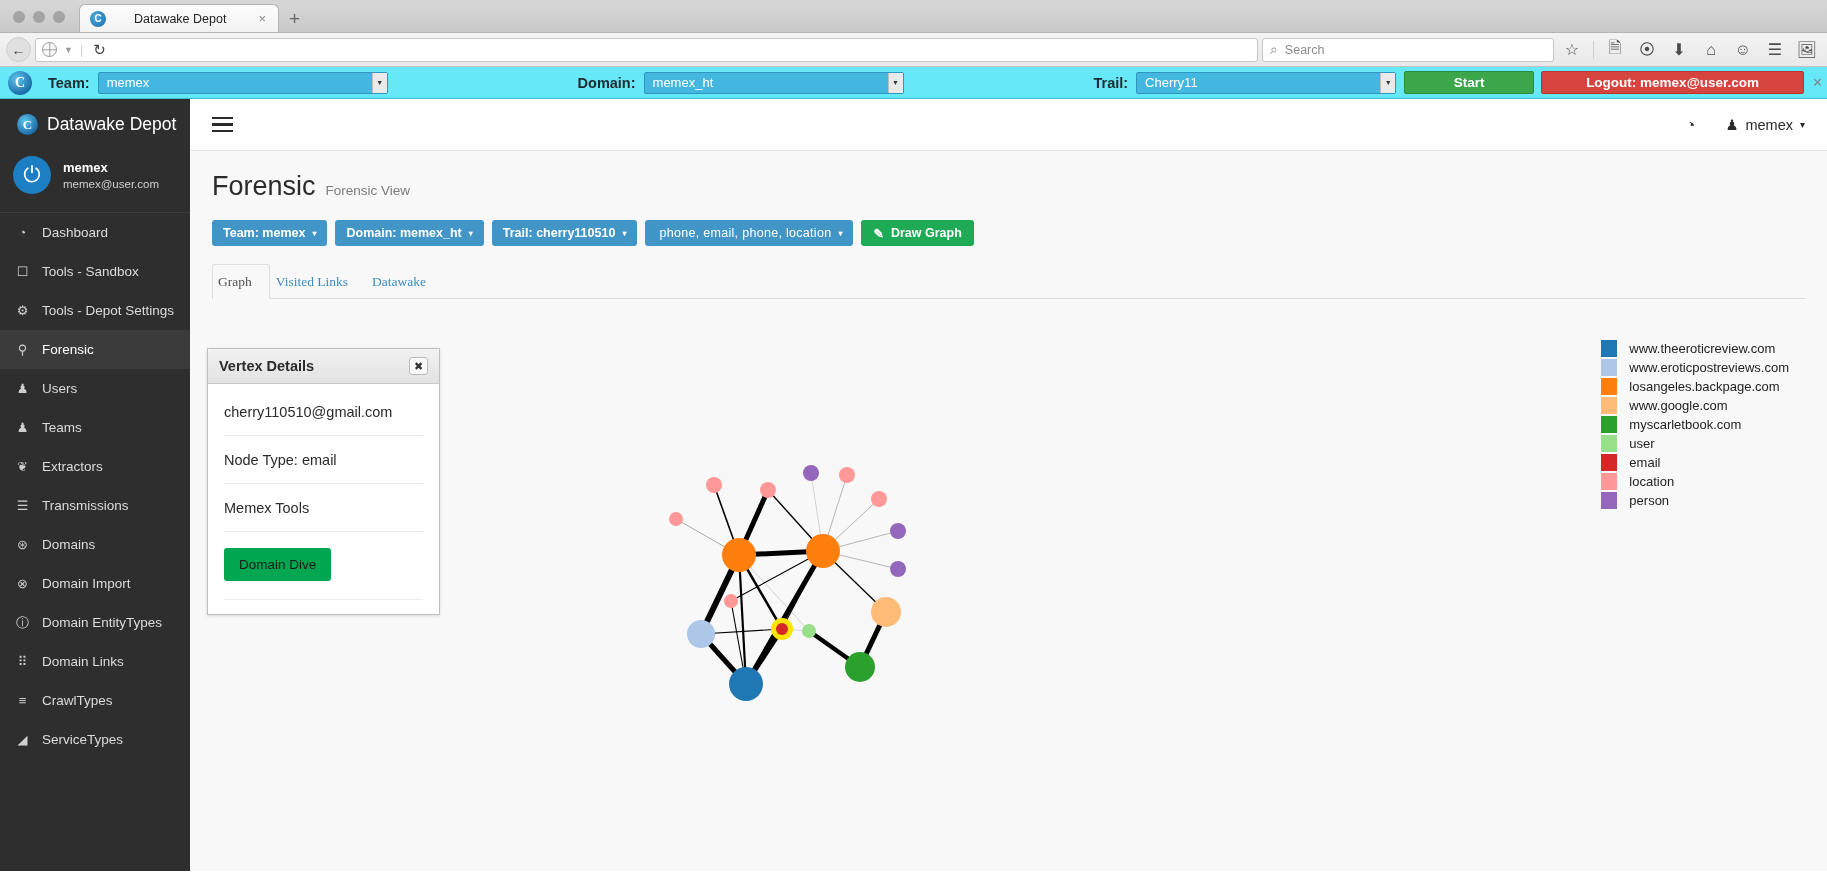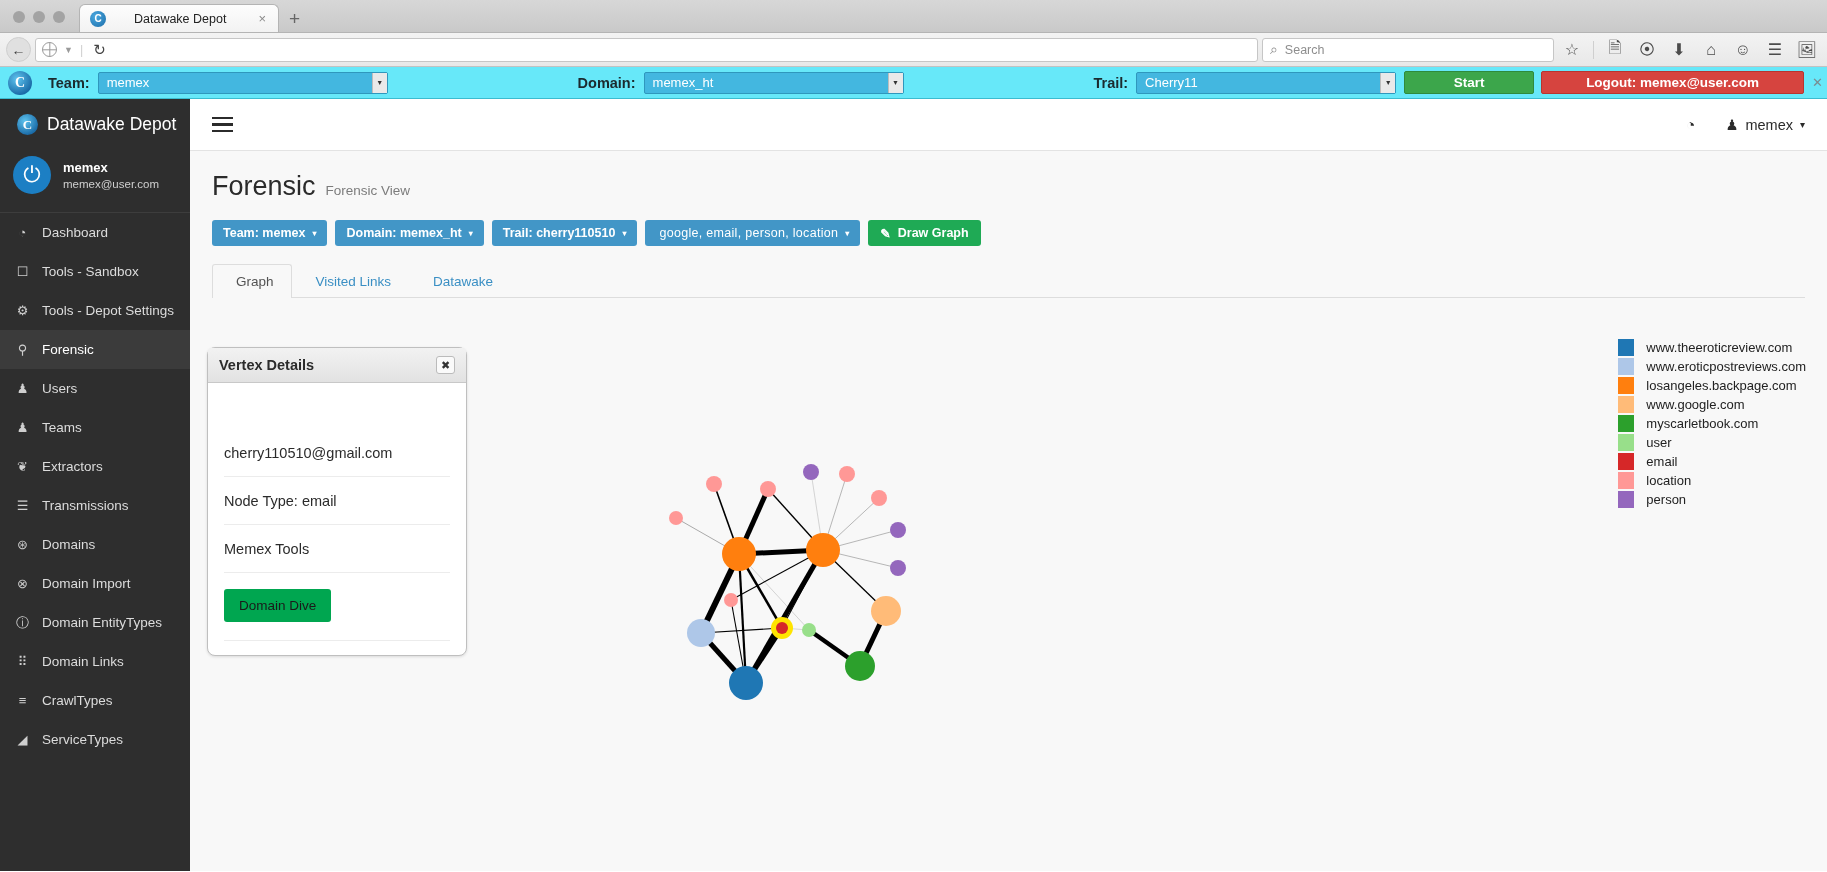--- a/index.html
+++ b/index.html
@@ -223,63 +223,63 @@
     background: #1faa55; color: #fff; font-size: 12.5px; font-weight: bold;
     height: 26px; border-radius: 3px; border: none;
     display: flex; align-items: center; gap: 7px; padding: 0 12px; cursor: pointer;
   }
 
   .tabs {
     display: flex; align-items: flex-end; gap: 0;
     margin: 18px 22px 0 22px; border-bottom: 1px solid #dddddd;
   }
   .tab-item {
-    padding: 9px 17px 9px 23px; font-size: 13.5px; color: #3a8fc4; cursor: pointer;
-    border: 1px solid transparent; border-bottom: none; margin-bottom: -1px;
+    padding: 9px 17px 9px 5px; font-size: 13.5px; color: #3a8fc4; cursor: pointer;
+    border: 1px solid transparent; border-bottom: none; margin-bottom: -1px; font-family: Liberation Serif, serif;
   }
   .tab-item.active {
     color: #535353; background: #f8f8f8;
     border-color: #dddddd; border-bottom-color: #f8f8f8;
     border-radius: 3px 3px 0 0;
   }
 
   .canvas { flex: 1; position: relative; overflow: hidden; }
 
   
   .vpanel {
-    position: absolute; left: 17px; top: 49px; width: 260px;
-    background: #fff; border: 1px solid #bfbfbf; border-radius: 8px;
+    position: absolute; left: 17px; top: 49px; width: 233px;
+    background: #fff; border: 1px solid #bfbfbf; border-radius: 0;
     box-shadow: 0 1px 3px rgba(0,0,0,.12);
   }
   .vpanel-head {
     background: linear-gradient(to bottom,#f2f2f2,#e2e2e2);
     border-bottom: 1px solid #c8c8c8;
     border-radius: 3px 3px 0 0;
     padding: 8px 11px; display: flex; align-items: center;
   }
   .vpanel-title { font-size: 14.5px; font-weight: bold; color: #2b2b2b; }
   .vpanel-close {
     margin-left: auto; width: 19px; height: 18px;
     border: 1px solid #bbb; border-radius: 3px; background: #fafafa;
     display: flex; align-items: center; justify-content: center;
     font-size: 11px; color: #333; cursor: pointer;
   }
-  .vpanel-body { padding: 4px 16px 14px 16px; margin-top: 42px; }
+  .vpanel-body { padding: 4px 16px 14px 16px; }
   .vrow {
     font-size: 14.5px; color: #2b2b2b; padding: 16px 0 15px 0;
     border-bottom: 1px solid #ececec;
   }
   .vrow.last { border-bottom: 1px solid #ececec; padding-bottom: 18px; }
   .dd-btn {
     background: #00a650; color: #1a1a1a; font-size: 13.5px;
     border: none; border-radius: 3px; padding: 9px 15px; cursor: pointer;
   }
 
   
-  .legend { position: absolute; right: 21px; top: 40px; }
+  .legend { position: absolute; right: 38px; top: 40px; }
   .leg-row { display: flex; align-items: center; height: 19px; }
   .leg-sw { width: 16px; height: 17px; flex: none; }
   .leg-txt { font-size: 13px; color: #222; margin-left: 12px; white-space: nowrap; }
 
   .graph-svg { position: absolute; left: 0; top: 0; }
 </style>
 </head>
 <body>
 
 <div class="browser">
@@ -449,21 +449,21 @@
           </button>
           <button class="fbtn">
             <span class="fb-label">Domain: memex_ht</span>
             <span class="caret">▾</span>
           </button>
           <button class="fbtn">
             <span class="fb-label">Trail: cherry110510</span>
             <span class="caret">▾</span>
           </button>
           <button class="fbtn fbtn-wide">
-            <span class="fb-label">google,  email,  person,  location</span>
+            <span class="fb-label">phone,  email,  phone,  location</span>
             <span class="caret">▾</span>
           </button>
           <button class="dbtn">
             <span>✎</span>
             <span>Draw Graph</span>
           </button>
         </div>
 
       <div class="tabs" id="tabs-row">
           <div class="tab-item active">Graph</div>

